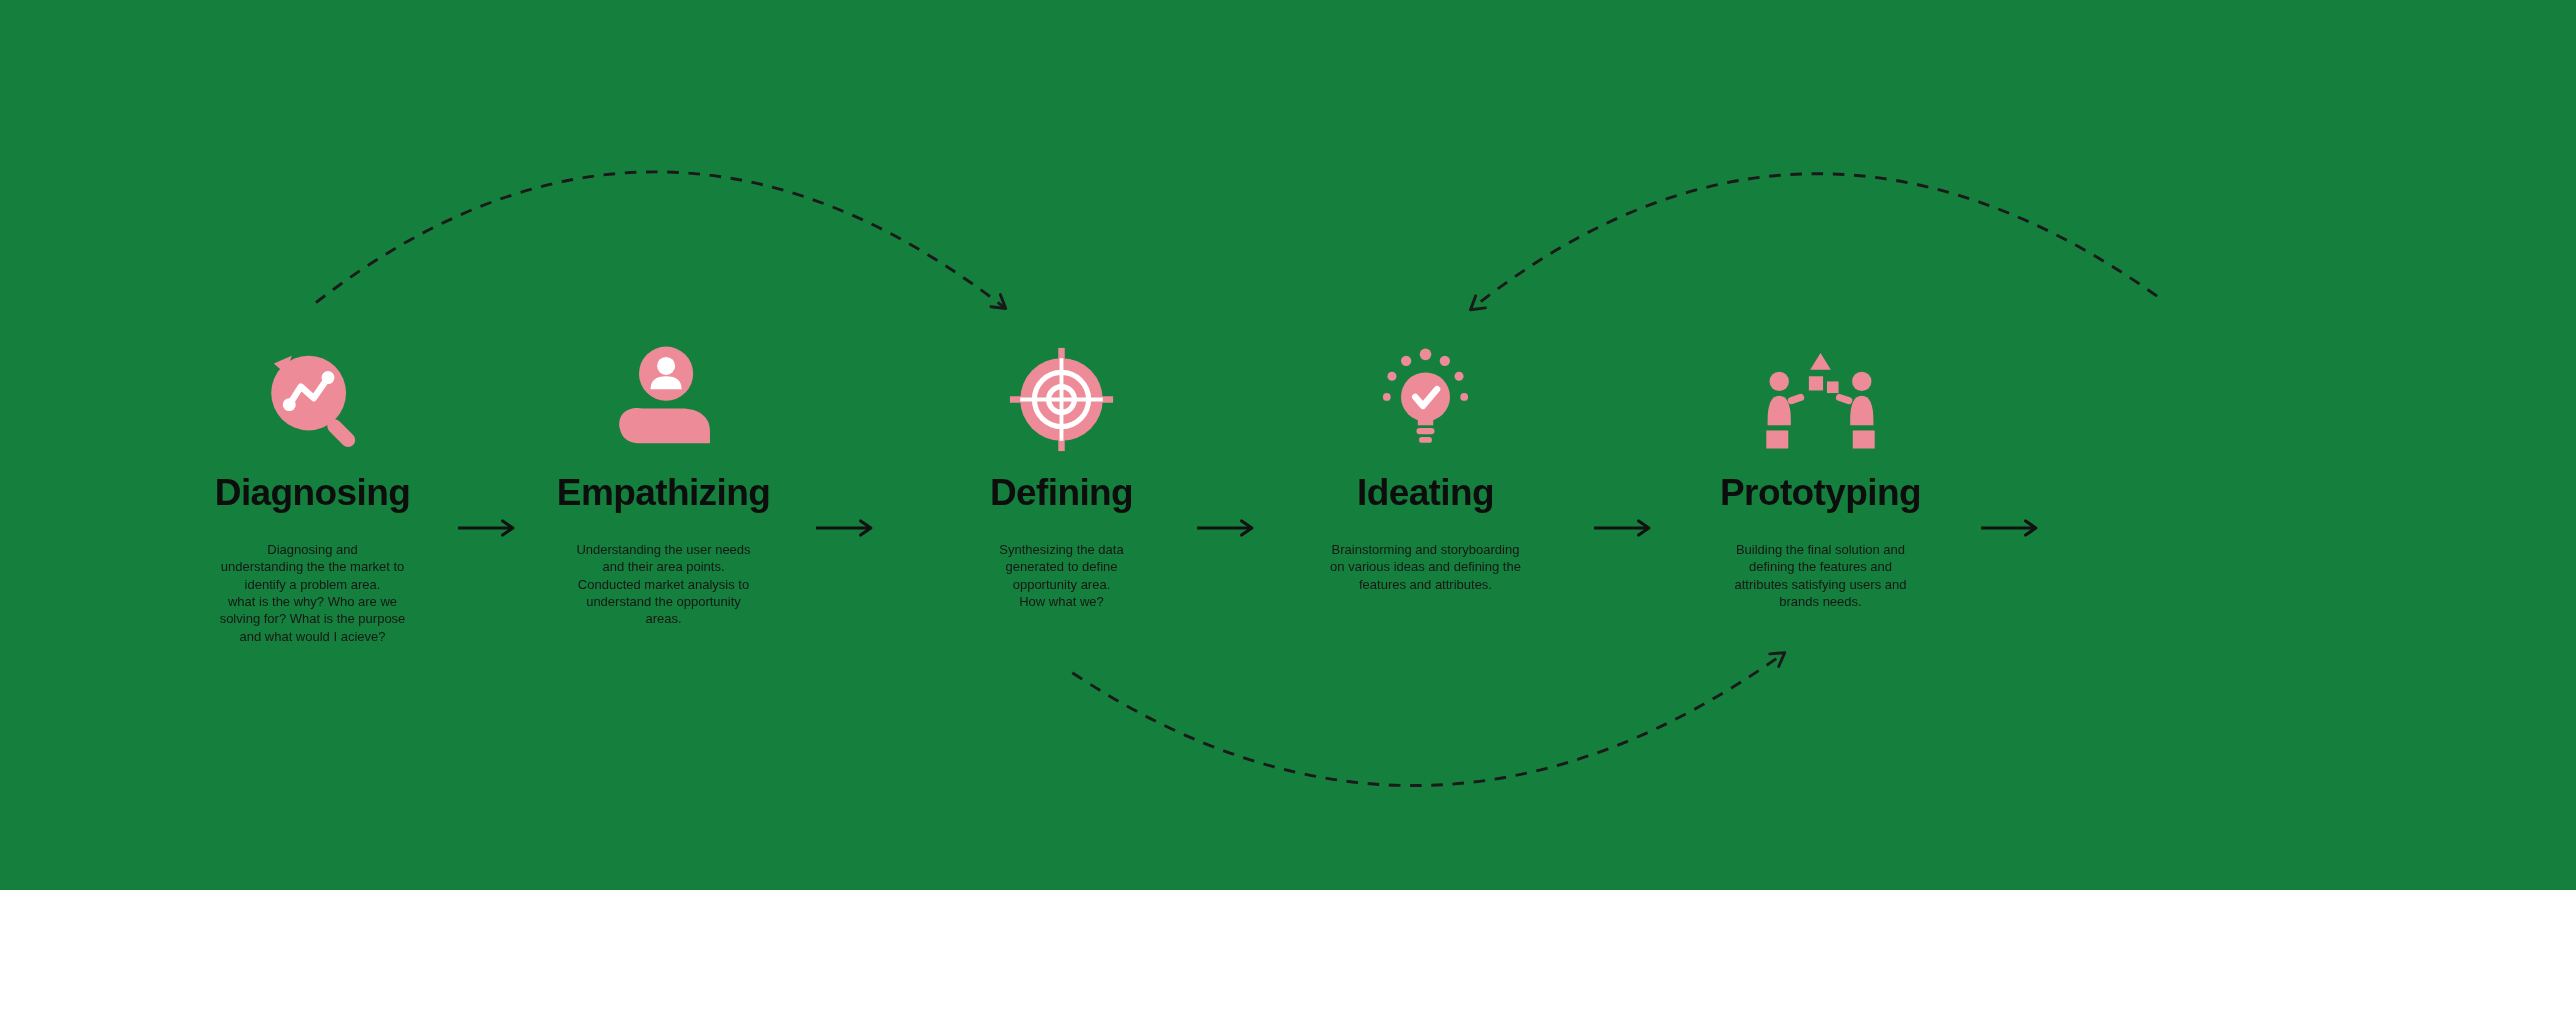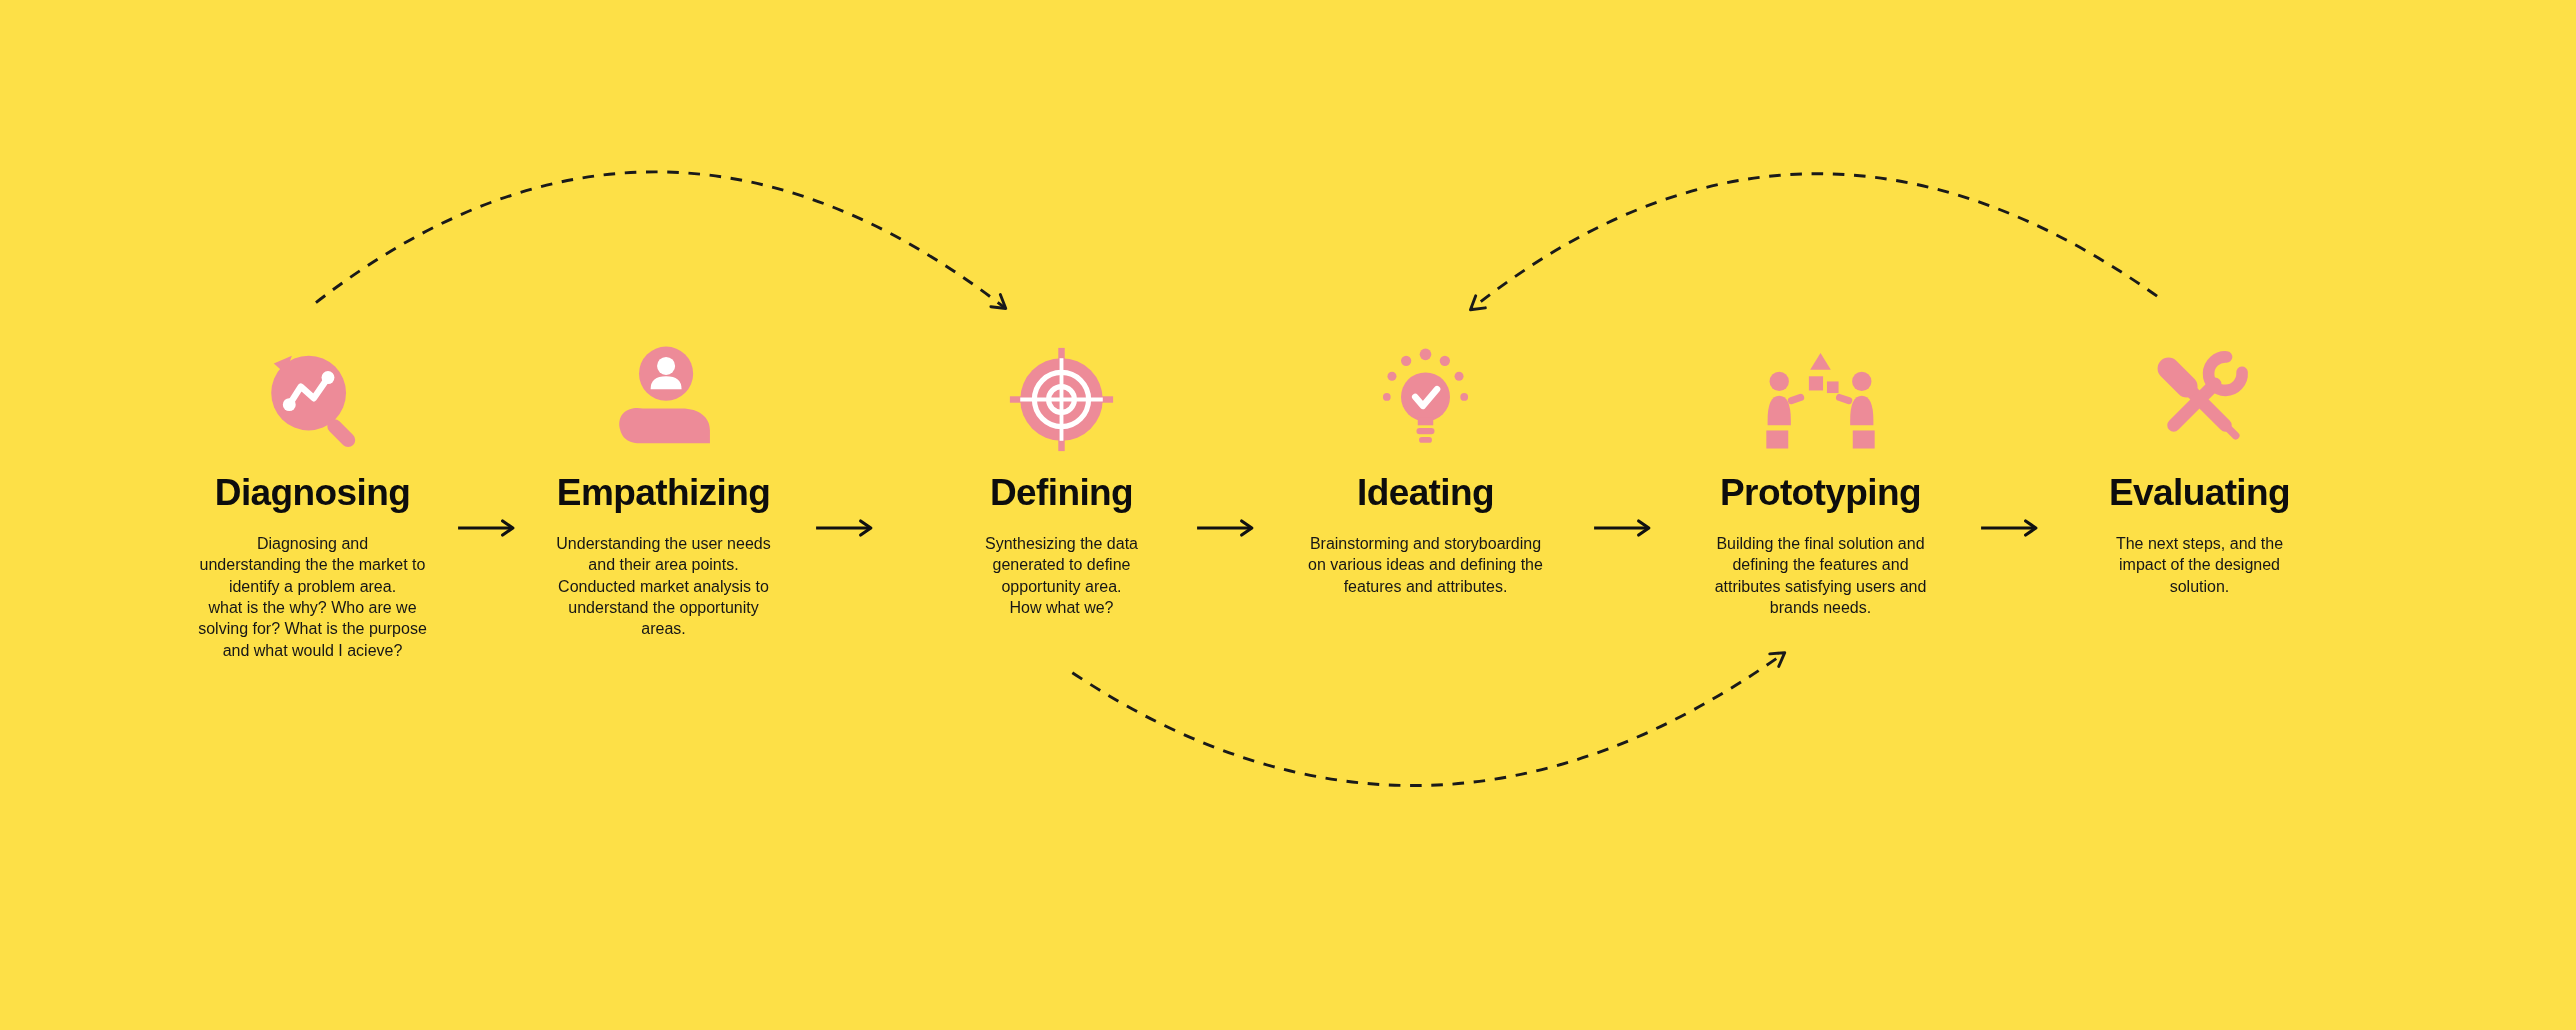--- a/index.html
+++ b/index.html
@@ -1,40 +1,40 @@
 <!DOCTYPE html>
 <html style="font-size:10.3px"><head>
 <meta charset="utf-8">
 <style>
   html,body{margin:0;padding:0;background:#ffffff;}
   .canvas{
     position:relative;
-    width:2576px;height:1030px;
-    background:#fde047;
+    width:2576px;height:890px;
+    background:#15803d;
     font-family:"Liberation Sans", sans-serif;
     overflow:hidden;
   }
   .connector-layer{
     position:absolute;left:0;top:0;width:2576px;height:1030px;
     pointer-events:none;
   }
   .stage{
     position:absolute;
     top:335px;
     width:399px;
     display:flex;flex-direction:column;align-items:center;text-align:center;
   }
   .stage-icon{width:129px;height:129px;margin-bottom:6.4px;}
   .stage-title{
     margin:3.9px 0 11.6px 0;
     font-size:37px;font-weight:700;color:#0d0d0d;letter-spacing:-0.6px;line-height:1.05;
   }
   .stage-desc{
-    margin:8px;
-    font-size:16px;line-height:1.34;color:#161616;
+    margin:16px;
+    font-size:13px;line-height:1.34;color:#161616;
     white-space:pre-line;
   }
   .flow-arrow{
     position:absolute;top:514px;width:71px;height:28px;
     transform:translateX(-50%);
   }
   .pos-stage-0{left:113px;}
   .pos-stage-1{left:464px;}
   .pos-stage-2{left:862px;align-items:center;}
   .pos-stage-3{left:1226px;}
@@ -147,33 +147,20 @@
       <rect x="44" y="64" width="12" height="6" fill="#ed8b98"></rect>
       <rect x="43" y="72" width="14" height="5" rx="2.5" fill="#ed8b98"></rect>
       <rect x="45" y="79" width="10" height="4.5" rx="2.2" fill="#ed8b98"></rect>
     </svg>
     <h2 class="stage-title">Ideating</h2>
     <p class="stage-desc">Brainstorming and storyboarding
 on various ideas and defining the
 features and attributes.</p>
   </div>
 
-  <div class="stage pos-stage-5">
-    <svg class="stage-icon" viewBox="0 0 100 100">
-      <path d="M30,70 L62,38" stroke="#ed8b98" stroke-width="10" stroke-linecap="round" fill="none"></path>
-      <path d="M71,17 A 13 13 0 1 0 83,29" fill="none" stroke="#ed8b98" stroke-width="9" stroke-linecap="round"></path>
-      <path d="M34,34 L70,70" stroke="#ed8b98" stroke-width="10" stroke-linecap="round" fill="none"></path>
-      <path d="M26,26 L40,40" stroke="#ed8b98" stroke-width="17" stroke-linecap="round" fill="none"></path>
-      <path d="M68,68 L78,78" stroke="#ed8b98" stroke-width="6" stroke-linecap="round" fill="none"></path>
-    </svg>
-    <h2 class="stage-title">Evaluating</h2>
-    <p class="stage-desc">The next steps, and the
-impact of the designed
-solution.</p>
-  </div>
 
   <svg class="flow-arrow pos-arrow-0" viewBox="0 0 110 44">
     <line x1="8" y1="22" x2="92" y2="22" stroke="#111111" stroke-width="5"></line>
     <path d="M78,11 L94,22 L78,33" fill="none" stroke="#111111" stroke-width="5" stroke-linecap="round" stroke-linejoin="round"></path>
   </svg>
   <svg class="flow-arrow pos-arrow-1" viewBox="0 0 110 44">
     <line x1="8" y1="22" x2="92" y2="22" stroke="#111111" stroke-width="5"></line>
     <path d="M78,11 L94,22 L78,33" fill="none" stroke="#111111" stroke-width="5" stroke-linecap="round" stroke-linejoin="round"></path>
   </svg>
   <svg class="flow-arrow pos-arrow-2" viewBox="0 0 110 44">

